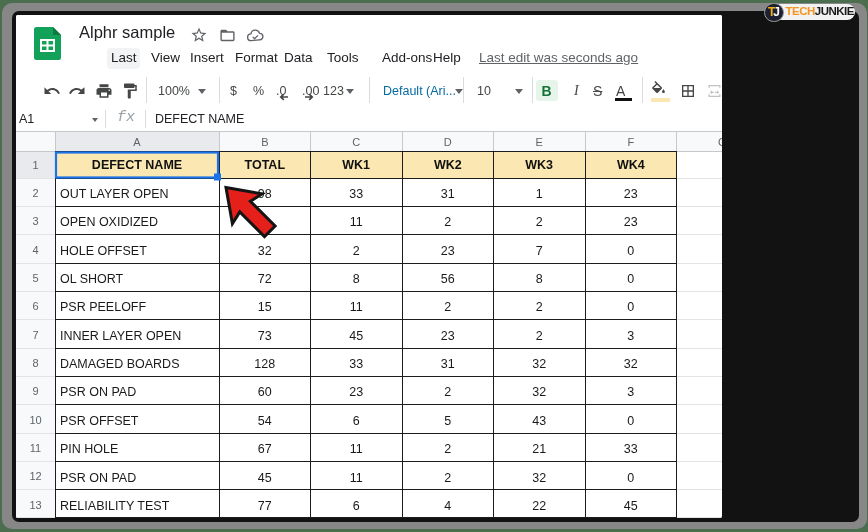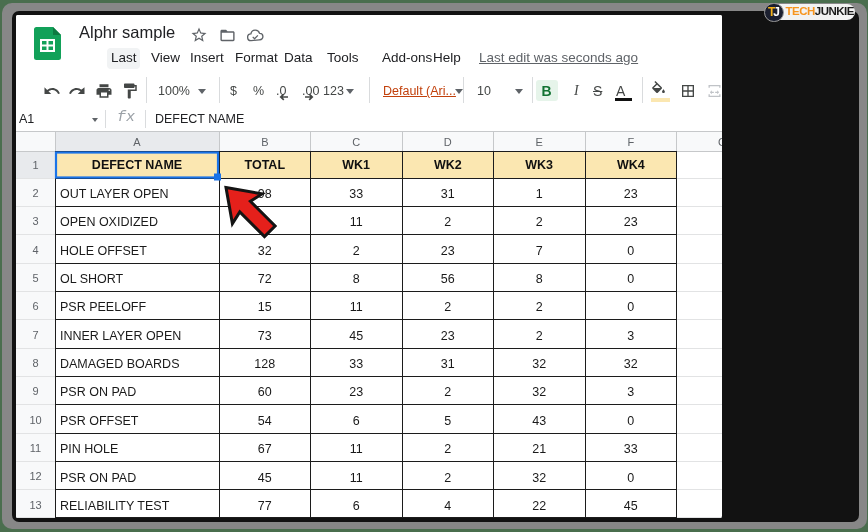--- a/index.html
+++ b/index.html
@@ -95,21 +95,21 @@
 <svg class="abs" style="left:262.5px;top:78.5px;" width="10" height="8" viewBox="0 0 10 8">
       <path d="M9 4 H2.2 M4.8 1.2 L1.8 4 l3 2.8" fill="none" stroke="#444746" stroke-width="1.7"></path>
     </svg>
 <div class="abs tw" style="left:286px;top:69.5px;font-size:12.5px;color:#444746;">.00</div>
 <svg class="abs" style="left:288px;top:78.5px;" width="10" height="8" viewBox="0 0 10 8">
       <path d="M1 4 H7.8 M5.2 1.2 L8.2 4 l-3 2.8" fill="none" stroke="#444746" stroke-width="1.7"></path>
     </svg>
 <div class="abs tw" style="left:307px;top:69.5px;font-size:12.5px;color:#444746;">123</div>
 <div class="abs" style="left:330px;top:74px;width:0;height:0;border:4px solid transparent;border-top:5px solid #5f6368;"></div>
 <div class="abs" style="left:353px;top:62px;width:1px;height:26px;background:#d9dbdd;"></div>
-<div class="abs tw" style="left:367px;top:69.5px;font-size:12.5px;color:#c2410c;text-decoration:underline;">Default (Ari...</div>
+<div class="abs tw" style="left:367px;top:69.5px;font-size:12.5px;color:#0369a1;">Default (Ari...</div>
 <div class="abs" style="left:439px;top:74px;width:0;height:0;border:4px solid transparent;border-top:5px solid #5f6368;"></div>
 <div class="abs" style="left:447px;top:62px;width:1px;height:26px;background:#d9dbdd;"></div>
 <div class="abs tw" style="left:461px;top:69.5px;font-size:12.5px;color:#444746;">10</div>
 <div class="abs" style="left:499px;top:74px;width:0;height:0;border:4px solid transparent;border-top:5px solid #5f6368;"></div>
 <div class="abs" style="left:516px;top:62px;width:1px;height:26px;background:#d9dbdd;"></div>
 <div class="abs" style="left:519.5px;top:65.5px;width:22px;height:21px;background:#e6f4ea;border-radius:3px;"></div>
 <div class="abs tw" style="left:525.5px;top:68px;font-size:14px;font-weight:bold;color:#137333;">B</div>
 <div class="abs tw" style="left:558px;top:68px;font-size:14px;font-style:italic;font-family:'Liberation Serif',serif;color:#444746;">I</div>
 <div class="abs tw" style="left:577px;top:68px;font-size:14px;color:#444746;text-decoration:line-through;">S</div>
 <div class="abs tw" style="left:600px;top:68px;font-size:14px;color:#444746;">A</div>

